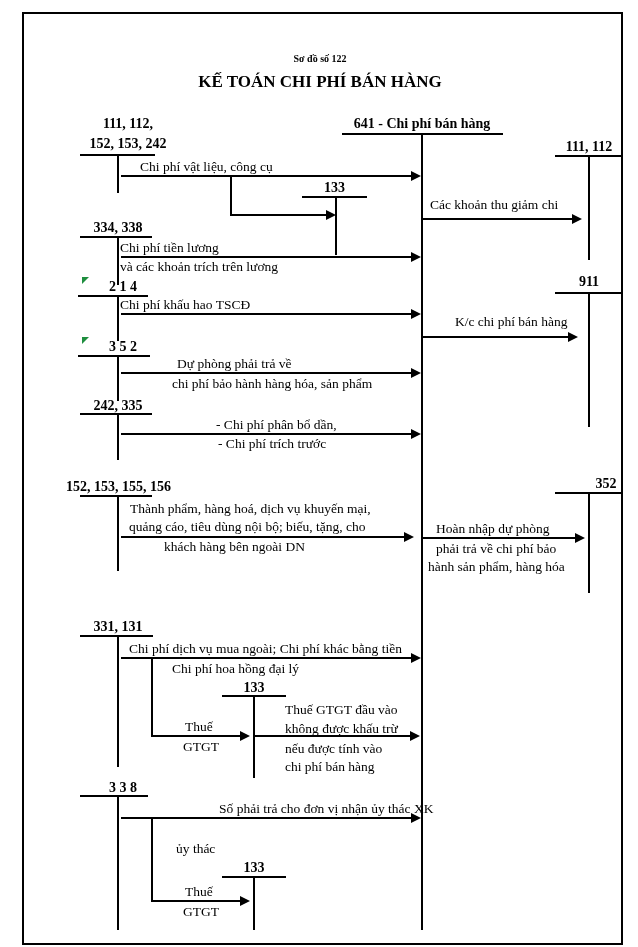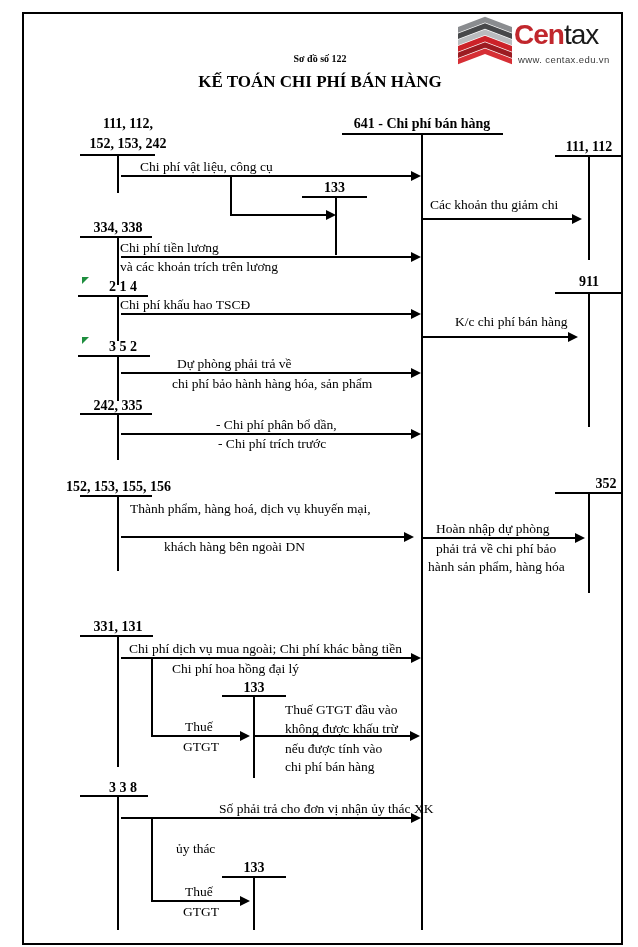--- a/index.html
+++ b/index.html
@@ -23,32 +23,20 @@
   .logo-dark{color:#1a1a1a;font-weight:normal;}
   .logo-url{position:absolute;left:60px;top:40px;font-family:"Liberation Sans","DejaVu Sans",sans-serif;
             font-size:9.5px;color:#3a3a3a;letter-spacing:0.4px;white-space:nowrap;}
 </style>
 </head>
 <body>
 
 <div class="canvas">
   <div class="frame"></div>
 
-  <div class="logo">
-    <svg width="54" height="52" viewBox="0 0 58 54" style="position:absolute;left:0;top:2px;">
-      <polygon points="0,11 29,0 58,11 58,17 29,6 0,17" fill="#8a8c8f"></polygon>
-      <polygon points="0,17.8 29,6.8 58,17.8 58,23.8 29,12.8 0,23.8" fill="#47484a"></polygon>
-      <polygon points="0,24.6 29,13.6 58,24.6 58,30.6 29,19.6 0,30.6" fill="#b9bbbe"></polygon>
-      <polygon points="0,31.4 29,20.4 58,31.4 58,37.4 29,26.4 0,37.4" fill="#cc2229"></polygon>
-      <polygon points="0,38.2 29,27.2 58,38.2 58,44.2 29,33.2 0,44.2" fill="#9c1c22"></polygon>
-      <polygon points="0,45 29,34 58,45 58,51 29,40 0,51" fill="#d62f35"></polygon>
-    </svg>
-    <div class="logo-txt"><span class="logo-red">Cen</span><span class="logo-dark">tax</span></div>
-    <div class="logo-url">www. centax.edu.vn</div>
-  </div>
 
   <div class="ttl1" style="left:180px;top:53px;width:280px;">Sơ đồ số 122</div>
   <div class="ttl2" style="left:120px;top:72px;width:400px;">KẾ TOÁN CHI PHÍ BÁN HÀNG</div>
 
   <div class="acct" style="left:322px;top:116px;width:200px;">641 - Chi phí bán hàng</div>
   <div class="hl" style="left:342px;top:133px;width:161px;"></div>
   <div class="vl" style="left:421px;top:135px;height:795px;"></div>
 
   <div class="acct" style="left:68px;top:116px;width:120px;">111, 112,</div>
   <div class="acct" style="left:68px;top:136px;width:120px;">152, 153, 242</div>
@@ -117,20 +105,21 @@
   <div class="lbl" style="left:216px;top:416px;">- Chi phí phân bổ dần,</div>
   <div class="hl" style="left:121px;top:433px;width:290px;"></div>
   <div class="ah" style="left:411px;top:429px;"></div>
   <div class="lbl" style="left:218px;top:435px;">- Chi phí trích trước</div>
 
   <div class="acct" style="left:66px;top:479px;text-align:left;">152, 153, 155, 156</div>
   <div class="hl" style="left:80px;top:495px;width:72px;"></div>
   <div class="vl" style="left:117px;top:497px;height:74px;"></div>
 
   <div class="lbl" style="left:130px;top:500px;">Thành phẩm, hàng hoá, dịch vụ khuyến mại,</div>
+  <div class="lbl" style="left:129px;top:518px;">quảng cáo, tiêu dùng nội bộ; biếu, tặng, cho</div>
   <div class="hl" style="left:121px;top:536px;width:283px;"></div>
   <div class="ah" style="left:404px;top:532px;"></div>
   <div class="lbl" style="left:132px;top:538px;margin-left:32px;">khách hàng bên ngoài DN</div>
 
   <div class="acct" style="left:562px;top:476px;width:88px;">352</div>
   <div class="hl" style="left:555px;top:492px;width:68px;"></div>
   <div class="vl" style="left:588px;top:494px;height:99px;"></div>
 
   <div class="lbl ctr" style="left:436px;top:520px;width:150px;">Hoàn nhập dự phòng</div>
   <div class="hl" style="left:423px;top:537px;width:152px;"></div>

